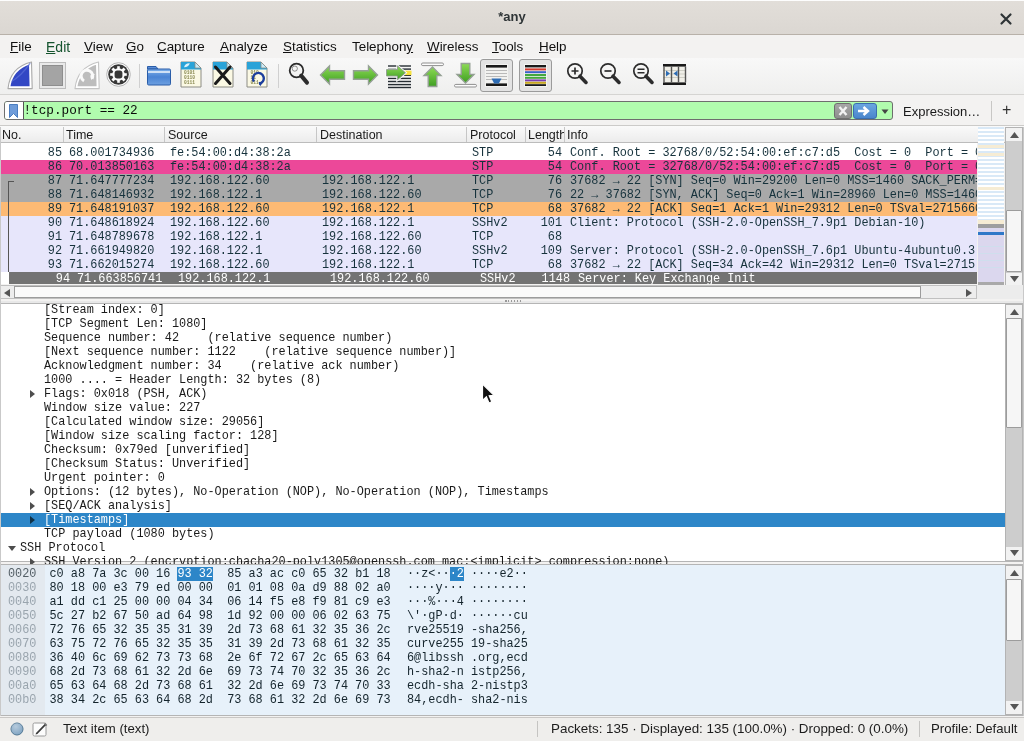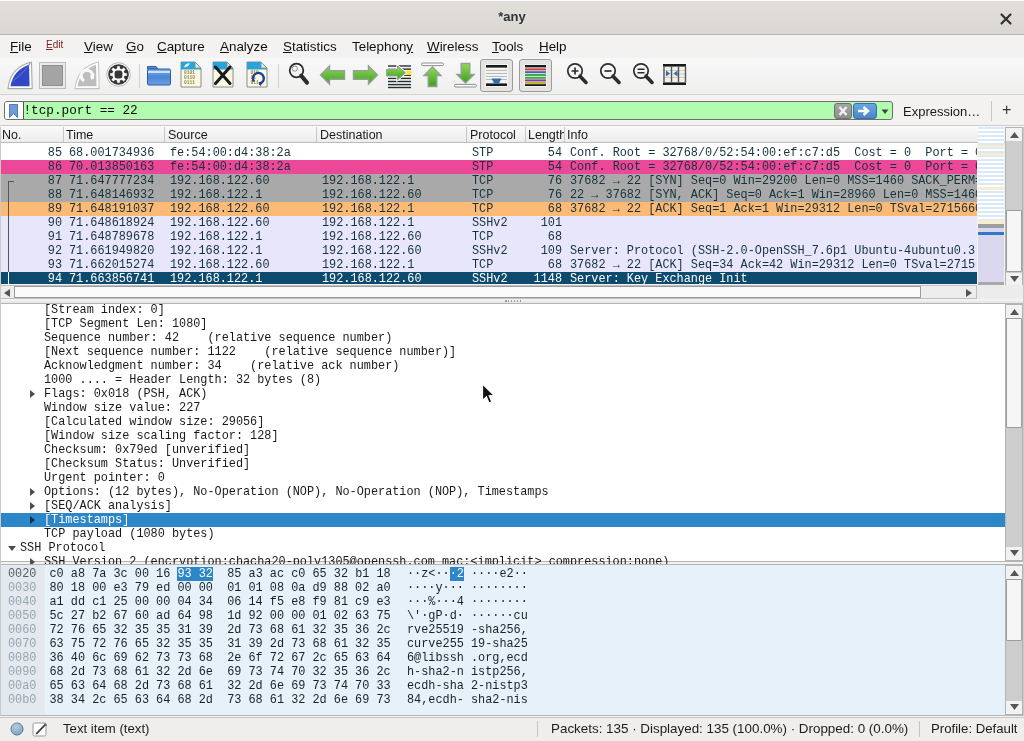--- a/index.html
+++ b/index.html
@@ -9,21 +9,21 @@
 </style></head><body>
 
 <div style="left:0;top:0;width:1024px;height:35px;background:linear-gradient(#e2ded9,#dbd7d2);border-bottom:1px solid #b8b1a9;"></div>
 <div style="left:0;top:0;width:1024px;height:1px;background:#fdfdfd;"></div>
 <div style="left:0;top:9px;width:1024px;height:18px;text-align:center;font-size:13px;font-weight:bold;color:#2e3436;position:absolute;">*any</div>
 <svg style="left:998px;top:11px;" width="16" height="16" viewBox="0 0 16 16">
     <path d="M3.5 3.5 L12.5 12.5 M12.5 3.5 L3.5 12.5" stroke="#2e3436" stroke-width="2.2" stroke-linecap="round"></path>
   </svg>
 <div style="left:0;top:36px;width:1024px;height:22px;background:#f3f2f1;"></div>
 <span style="left:10px;top:39px;font-size:13.4px;color:#101010;"><u>F</u>ile</span>
-<span style="left:46px;top:39px;font-size:10px;color:#7f1d1d;"><u>E</u>dit</span>
+<span style="left:46px;top:39px;font-size:14px;color:#14532d;"><u>E</u>dit</span>
 <span style="left:84px;top:39px;font-size:13.4px;color:#101010;"><u>V</u>iew</span>
 <span style="left:126px;top:39px;font-size:13.4px;color:#101010;"><u>G</u>o</span>
 <span style="left:157px;top:39px;font-size:13.4px;color:#101010;"><u>C</u>apture</span>
 <span style="left:220px;top:39px;font-size:13.4px;color:#101010;"><u>A</u>nalyze</span>
 <span style="left:283px;top:39px;font-size:13.4px;color:#101010;"><u>S</u>tatistics</span>
 <span style="left:352px;top:39px;font-size:13.4px;color:#101010;">Telephon<u>y</u></span>
 <span style="left:427px;top:39px;font-size:13.4px;color:#101010;"><u>W</u>ireless</span>
 <span style="left:492px;top:39px;font-size:13.4px;color:#101010;"><u>T</u>ools</span>
 <span style="left:539px;top:39px;font-size:13.4px;color:#101010;"><u>H</u>elp</span>
 <div style="left:0;top:58px;width:1024px;height:37px;background:linear-gradient(#f8f8f8,#efefee);border-bottom:1px solid #d5d4d2;"></div>
@@ -281,20 +281,21 @@
       <span class="mono r" style="left:490px;top:0;width:72px;color:#16323c;">68</span>
       <span class="mono" style="left:570px;top:0;width:407px;color:#16323c;">37682 → 22 [ACK] Seq=1 Ack=1 Win=29312 Len=0 TSval=2715660</span>
     </div>
     <div style="left:0;top:70.25px;width:977px;height:14.05px;background:#e7e6fb;overflow:hidden;">
       <span class="mono r" style="left:0;top:0;width:62px;color:#16323c;">90</span>
       <span class="mono" style="left:69px;top:0;color:#16323c;">71.648618924</span>
       <span class="mono" style="left:170px;top:0;color:#16323c;">192.168.122.60</span>
       <span class="mono" style="left:322px;top:0;color:#16323c;">192.168.122.1</span>
       <span class="mono" style="left:472px;top:0;color:#16323c;">SSHv2</span>
       <span class="mono r" style="left:490px;top:0;width:72px;color:#16323c;">101</span>
+      <span class="mono" style="left:570px;top:0;width:407px;color:#16323c;">Client: Protocol (SSH-2.0-OpenSSH_7.9p1 Debian-10)</span>
     </div>
     <div style="left:0;top:84.30000000000001px;width:977px;height:14.05px;background:#e7e6fb;overflow:hidden;">
       <span class="mono r" style="left:0;top:0;width:62px;color:#16323c;">91</span>
       <span class="mono" style="left:69px;top:0;color:#16323c;">71.648789678</span>
       <span class="mono" style="left:170px;top:0;color:#16323c;">192.168.122.1</span>
       <span class="mono" style="left:322px;top:0;color:#16323c;">192.168.122.60</span>
       <span class="mono" style="left:472px;top:0;color:#16323c;">TCP</span>
       <span class="mono r" style="left:490px;top:0;width:72px;color:#16323c;">68</span>
     </div>
     <div style="left:0;top:98.35000000000001px;width:977px;height:14.05px;background:#e7e6fb;overflow:hidden;">
@@ -308,21 +309,21 @@
     </div>
     <div style="left:0;top:112.4px;width:977px;height:14.05px;background:#e7e6fb;overflow:hidden;">
       <span class="mono r" style="left:0;top:0;width:62px;color:#16323c;">93</span>
       <span class="mono" style="left:69px;top:0;color:#16323c;">71.662015274</span>
       <span class="mono" style="left:170px;top:0;color:#16323c;">192.168.122.60</span>
       <span class="mono" style="left:322px;top:0;color:#16323c;">192.168.122.1</span>
       <span class="mono" style="left:472px;top:0;color:#16323c;">TCP</span>
       <span class="mono r" style="left:490px;top:0;width:72px;color:#16323c;">68</span>
       <span class="mono" style="left:570px;top:0;width:407px;color:#16323c;">37682 → 22 [ACK] Seq=34 Ack=42 Win=29312 Len=0 TSval=2715</span>
     </div>
-    <div style="left:0;top:126.45px;width:977px;height:15px;background:#0c4a6e;overflow:hidden;">
+    <div style="left:8px;top:126.45px;width:977px;height:15px;background:#737373;overflow:hidden;">
       <span class="mono r" style="left:0;top:0;width:62px;color:#ffffff;">94</span>
       <span class="mono" style="left:69px;top:0;color:#ffffff;">71.663856741</span>
       <span class="mono" style="left:170px;top:0;color:#ffffff;">192.168.122.1</span>
       <span class="mono" style="left:322px;top:0;color:#ffffff;">192.168.122.60</span>
       <span class="mono" style="left:472px;top:0;color:#ffffff;">SSHv2</span>
       <span class="mono r" style="left:490px;top:0;width:72px;color:#ffffff;">1148</span>
       <span class="mono" style="left:570px;top:0;width:407px;color:#ffffff;">Server: Key Exchange Init</span>
     </div>
   </div>
 <div style="left:8px;top:180.5px;width:6px;height:1px;background:#555;"></div>
@@ -417,21 +418,21 @@
 <span class="mono" style="left:8px;top:566.8px;line-height:14.04px;color:#545f66;">0020</span>
 <span class="mono" style="left:49.5px;top:566.8px;line-height:14.04px;color:#14242c;">c0 a8 7a 3c 00 16 <span style="position:static;background:#2d86c8;color:#fff;">93 32</span>  85 a3 ac c0 65 32 b1 18</span>
 <span class="mono" style="left:407px;top:566.8px;line-height:14.04px;color:#14242c;">··z&lt;··<span style="position:static;background:#2d86c8;color:#fff;">·2</span> ····e2··</span>
 <span class="mono" style="left:8px;top:580.8399999999999px;line-height:14.04px;color:#9aa5ae;">0030</span>
 <span class="mono" style="left:49.5px;top:580.8399999999999px;line-height:14.04px;color:#14242c;">80 18 00 e3 79 ed 00 00  01 01 08 0a d9 88 02 a0</span>
 <span class="mono" style="left:407px;top:580.8399999999999px;line-height:14.04px;color:#14242c;">····y··· ········</span>
 <span class="mono" style="left:8px;top:594.88px;line-height:14.04px;color:#9aa5ae;">0040</span>
 <span class="mono" style="left:49.5px;top:594.88px;line-height:14.04px;color:#14242c;">a1 dd c1 25 00 00 04 34  06 14 f5 e8 f9 81 c9 e3</span>
 <span class="mono" style="left:407px;top:594.88px;line-height:14.04px;color:#14242c;">···%···4 ········</span>
 <span class="mono" style="left:8px;top:608.92px;line-height:14.04px;color:#9aa5ae;">0050</span>
-<span class="mono" style="left:49.5px;top:608.92px;line-height:14.04px;color:#14242c;">5c 27 b2 67 60 ad 64 98  1d 92 00 00 01 02 63 75</span>
+<span class="mono" style="left:49.5px;top:608.92px;line-height:14.04px;color:#14242c;">5c 27 b2 67 50 ad 64 98  1d 92 00 00 06 02 63 75</span>
 <span class="mono" style="left:407px;top:608.92px;line-height:14.04px;color:#14242c;">\'·gP·d· ······cu</span>
 <span class="mono" style="left:8px;top:622.9599999999999px;line-height:14.04px;color:#9aa5ae;">0060</span>
 <span class="mono" style="left:49.5px;top:622.9599999999999px;line-height:14.04px;color:#14242c;">72 76 65 32 35 35 31 39  2d 73 68 61 32 35 36 2c</span>
 <span class="mono" style="left:407px;top:622.9599999999999px;line-height:14.04px;color:#14242c;">rve25519 -sha256,</span>
 <span class="mono" style="left:8px;top:637.0px;line-height:14.04px;color:#9aa5ae;">0070</span>
 <span class="mono" style="left:49.5px;top:637.0px;line-height:14.04px;color:#14242c;">63 75 72 76 65 32 35 35  31 39 2d 73 68 61 32 35</span>
 <span class="mono" style="left:407px;top:637.0px;line-height:14.04px;color:#14242c;">curve255 19-sha25</span>
 <span class="mono" style="left:8px;top:651.04px;line-height:14.04px;color:#9aa5ae;">0080</span>
 <span class="mono" style="left:49.5px;top:651.04px;line-height:14.04px;color:#14242c;">36 40 6c 69 62 73 73 68  2e 6f 72 67 2c 65 63 64</span>
 <span class="mono" style="left:407px;top:651.04px;line-height:14.04px;color:#14242c;">6@libssh .org,ecd</span>

